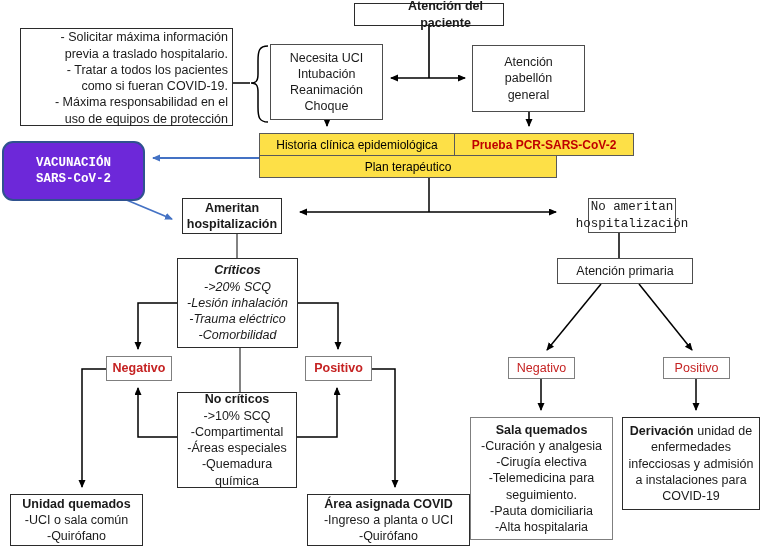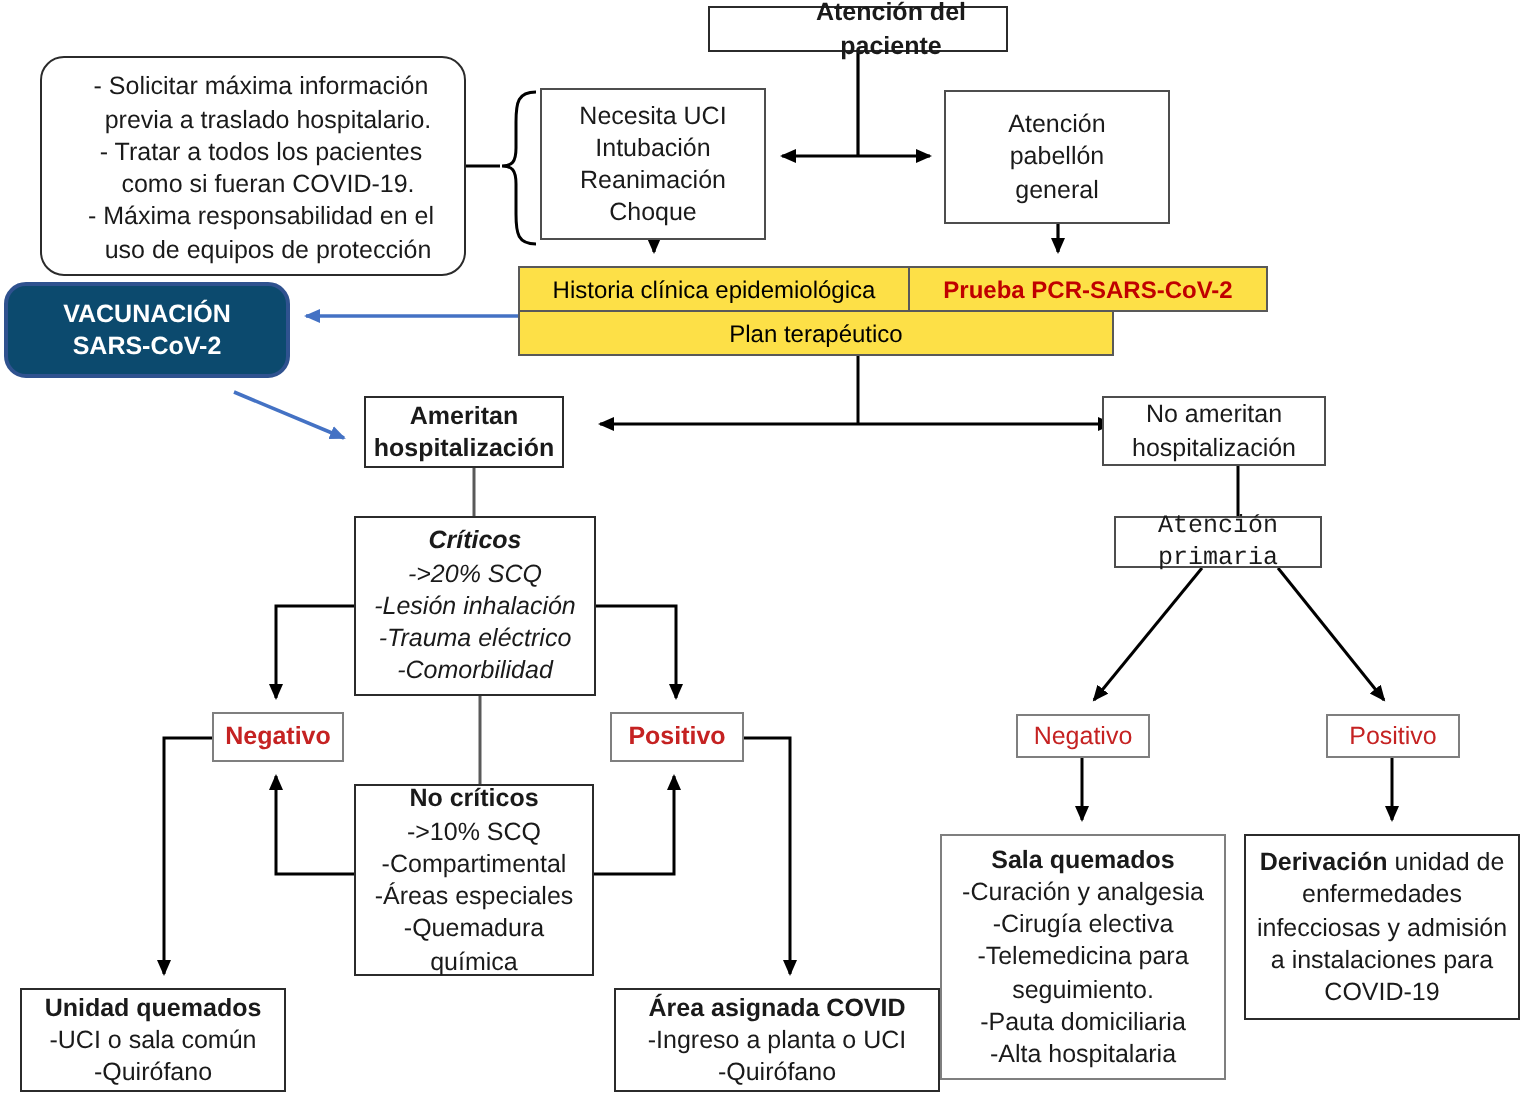--- a/index.html
+++ b/index.html
@@ -12,42 +12,42 @@
     display:flex;flex-direction:column;justify-content:center;align-items:center;
     text-align:center;font-size:12.5px;line-height:1.3;
     padding:2px 3px;
   }
   .gray-border{border-color:#7f7f7f;}
   .red2{color:#c52222;text-align:right;}
   .node .title{font-weight:bold;}
   
   #atencion{left:354px;top:3px;width:150px;height:23px;font-weight:bold;border-width:1.6px;padding-left:36px;}
   
-  #left-info{left:20px;top:28px;width:213px;height:110px;align-items:flex-start;text-align:center;padding:6px 4px 4px 6px;border-radius:12px;}
+  #left-info{left:20px;top:28px;width:213px;height:98px;align-items:flex-start;text-align:right;padding:6px 4px 4px 6px;}
   #left-info .li{text-indent:-7px;padding-left:13px;}
   
   #necesita{left:270px;top:44px;width:113px;height:76px;border-color:#4d4d4d;}
   #admision{left:472px;top:45px;width:113px;height:67px;border-color:#4d4d4d;}
   
   #htable{position:absolute;left:259px;top:133px;width:376px;height:45px;box-sizing:border-box;}
   #htable .row{display:flex;box-sizing:border-box;}
   #htable .cell{
     box-sizing:border-box;border:1px solid #595959;background:#fde047;
     display:flex;align-items:center;justify-content:center;
     font-size:12px;height:23px;
   }
   #cell-historia{width:196px;}
   #cell-prueba{width:180px;margin-left:-1px;font-weight:bold;color:#c00000;}
   #cell-plan{width:298px;height:23px;margin-top:-1px;}
   
-  #vacunacion{left:2px;top:141px;width:143px;height:48px;background:#0c4a6e;border:2px solid #2f528f;border-radius:11px;color:#ffffff;font-weight:bold;}
+  #vacunacion{left:2px;top:141px;width:143px;height:60px;background:#6d28d9;border:2px solid #2f528f;border-radius:11px;color:#ffffff;font-weight:bold;font-family:Liberation Mono, monospace;}
   #ameritan{left:182px;top:198px;width:100px;height:36px;font-weight:bold;}
-  #no-ameritan{left:551px;top:198px;width:112px;height:35px;border-color:#4d4d4d;}
+  #no-ameritan{left:588px;top:198px;width:88px;height:35px;border-color:#4d4d4d;font-family:Liberation Mono, monospace;}
   #criticos{left:177px;top:258px;width:121px;height:90px;font-style:italic;}
-  #atencion-primaria{left:557px;top:258px;width:104px;height:26px;border-color:#4d4d4d;font-family:Liberation Mono, monospace;}
+  #atencion-primaria{left:557px;top:258px;width:136px;height:26px;border-color:#4d4d4d;}
   #negativo-izq{left:106px;top:356px;width:66px;height:25px;font-weight:bold;}
   #positivo-izq{left:305px;top:356px;width:67px;height:25px;font-weight:bold;}
   #no-criticos{left:177px;top:392px;width:120px;height:96px;}
   #negativo-der{left:508px;top:357px;width:67px;height:22px;}
   #positivo-der{left:663px;top:357px;width:67px;height:22px;}
   #unidad-quemados{left:10px;top:494px;width:133px;height:52px;}
   #area-covid{left:307px;top:494px;width:163px;height:52px;}
   #sala-quemados{left:470px;top:417px;width:143px;height:123px;border-color:#7f7f7f;}
   #derivacion{left:622px;top:417px;width:138px;height:93px;display:block;padding:5px 3px;}
   #derivacion .inner{display:inline;}

